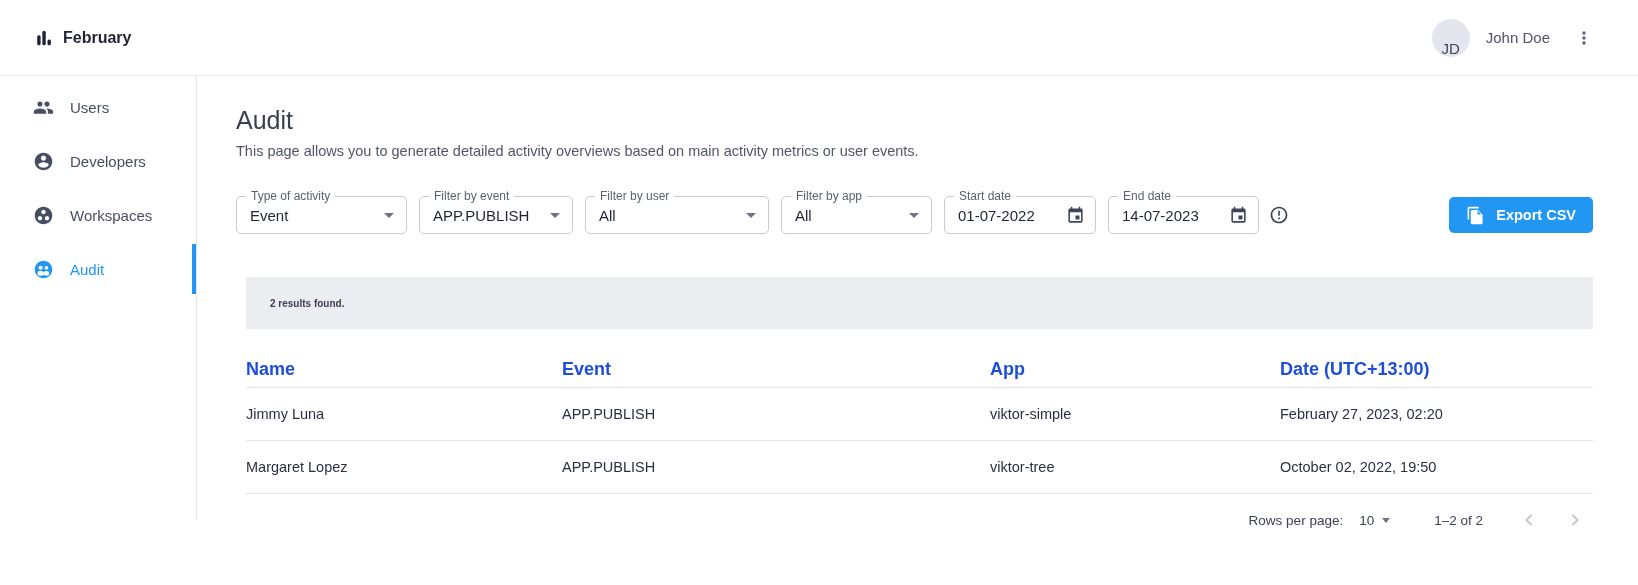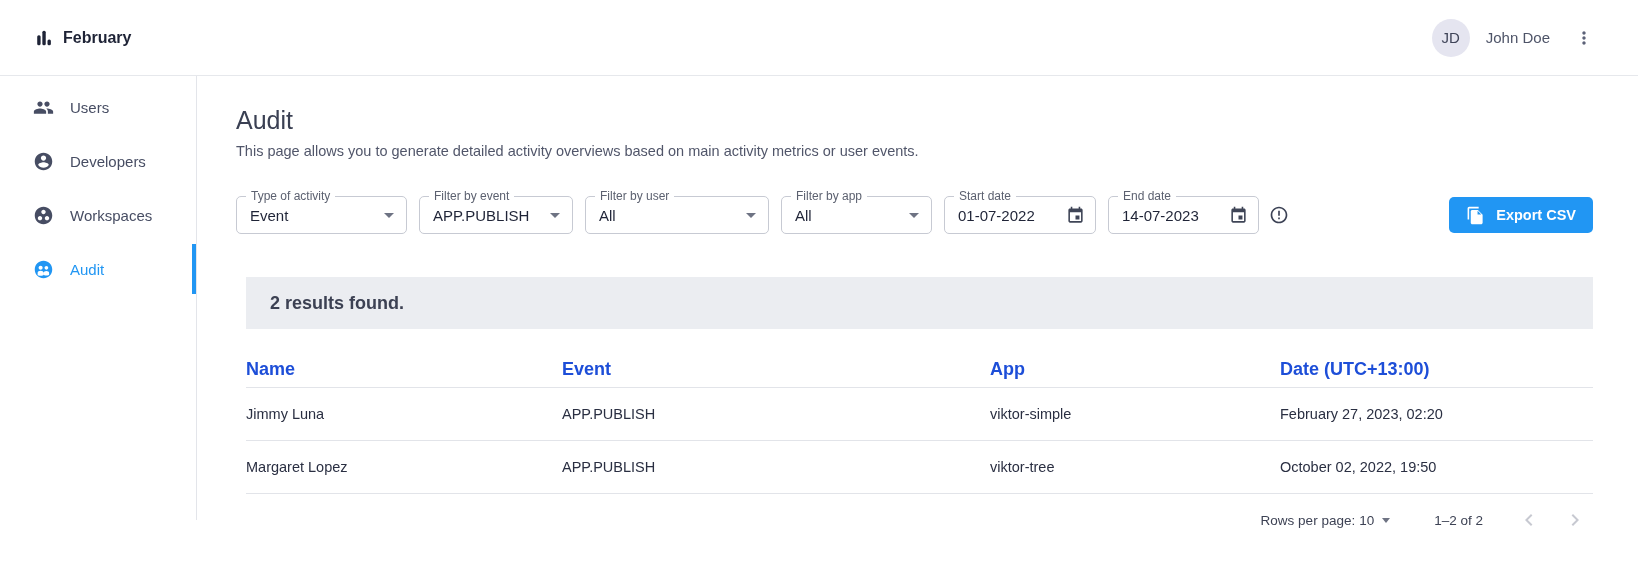--- a/index.html
+++ b/index.html
@@ -8,21 +8,21 @@
     font-family:"Liberation Sans", sans-serif;color:#2c3144;
     -webkit-font-smoothing:antialiased;
   }
   
   .topbar{height:76px;display:flex;align-items:center;padding:0 42px 0 33px;
     border-bottom:1px solid #e6e8ec;box-sizing:border-box;background:#fff;}
   .brand{display:flex;align-items:center;gap:8px;font-size:16px;font-weight:bold;color:#1e2336;}
   .brand svg{width:22px;height:22px;fill:#1e2336;}
   .topbar-right{margin-left:auto;display:flex;align-items:center;}
   .avatar{width:38px;height:38px;border-radius:50%;background:#e5e5f0;color:#3f4458;
-    display:flex;align-items:center;justify-content:center;font-size:15px;cursor:pointer;}
+    display:flex;align-items:flex-end;justify-content:center;font-size:15px;cursor:pointer;}
   .username{margin-left:16px;color:#4e5468;font-size:15px;}
   .kebab{margin-left:22px;background:none;border:none;padding:4px 2px;cursor:pointer;line-height:0;}
   .kebab svg{width:20px;height:20px;fill:#5c6278;}
   
   .body-row{display:flex;align-items:stretch;}
   .sidebar{width:197px;box-sizing:border-box;border-right:1px solid #e3e5ea;height:444px;padding-top:4px;flex:none;}
   .nav-item{height:54px;display:flex;align-items:center;padding-left:33px;gap:16px;
     font-size:15px;color:#474d63;cursor:pointer;position:relative;}
   .nav-item svg{width:21px;height:21px;fill:#474d63;flex:none;}
   .nav-item.active{color:var(--accent,#2196f3);}
@@ -46,31 +46,31 @@
   .f-date-0{width:152px}.f-date-1{width:151px}
   .info-btn{background:none;border:none;padding:0;margin-left:-2px;line-height:0;cursor:pointer;}
   .info-btn svg{width:20px;height:20px;fill:#3c4255;}
   .export-btn{margin-left:auto;height:36px;background:var(--accent,#2196f3);border:none;border-radius:5px;
     color:#fff;font-weight:bold;font-size:14.5px;display:flex;align-items:center;gap:11px;
     padding:0 17px;cursor:pointer;font-family:inherit;flex:none;}
   .export-btn svg{width:19px;height:19px;}
   
   .table-card{margin-left:10px;margin-top:43px;}
   .banner{height:52px;background:var(--banner,#ebedf1);display:flex;align-items:center;
-    padding-left:24px;font-size:18px;font-weight:bold;color:#3c4153;}
+    padding-left:24px;font-size:10px;font-weight:bold;color:#3c4153;}
   .trow{display:grid;grid-template-columns:316px 428px 290px 1fr;align-items:center;
     border-bottom:1px solid #e2e4e9;}
   .trow.thead{height:58px;}
   .trow.thead span{font-weight:bold;font-size:18px;color:#1d4ed8;margin-top:22px;}
   .trow.tdata{height:52px;font-size:14.5px;color:#2a2f42;cursor:default;}
   .trow span{white-space:nowrap;overflow:hidden;text-overflow:ellipsis;padding-right:12px;}
   
   .tfooter{height:52px;display:flex;align-items:center;justify-content:flex-end;
     font-size:13.5px;color:#3d4254;padding-right:6px;}
-  .rpp{margin-left:4px;display:flex;align-items:center;gap:8px;background:none;border:none;
+  .rpp{margin-left:16px;display:flex;align-items:center;gap:8px;background:none;border:none;
     font-family:inherit;font-size:13.5px;color:#3d4254;cursor:pointer;padding:2px 0;}
   .rpp .sel-arrow-sm{width:0;height:0;border-left:4.5px solid transparent;border-right:4.5px solid transparent;
     border-top:5px solid #6e7383;}
   .range{margin-left:44px;}
   .page-chev{background:none;border:none;padding:0;line-height:0;cursor:default;margin-left:34px;}
   .page-chev svg{width:24px;height:24px;fill:#c7c9d1;}
   .page-chev.next{margin-left:22px;}
 </style>
 </head>
 <body>

